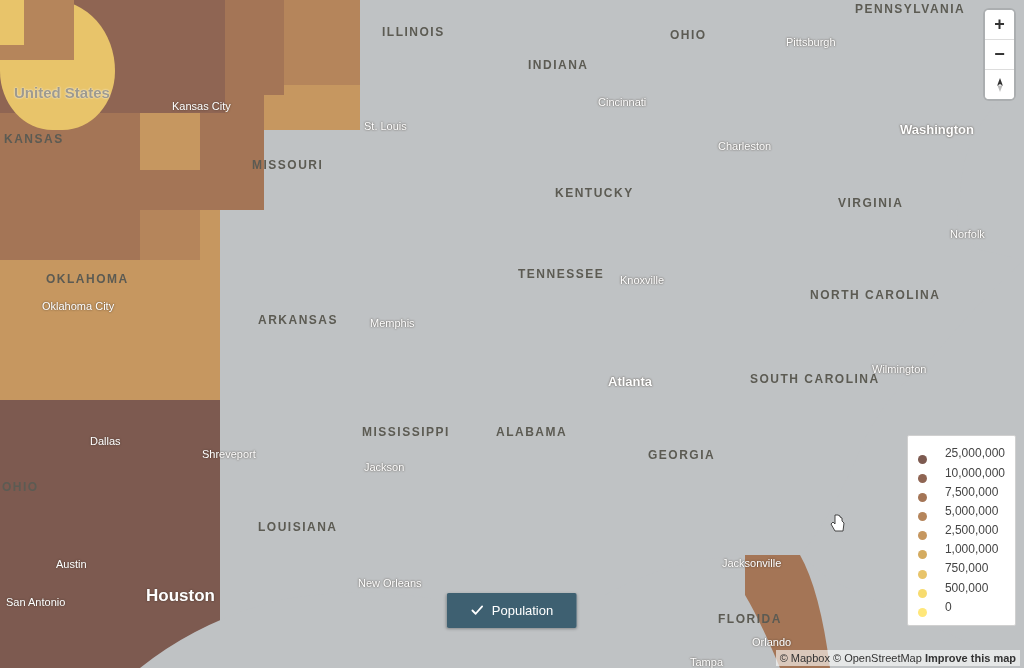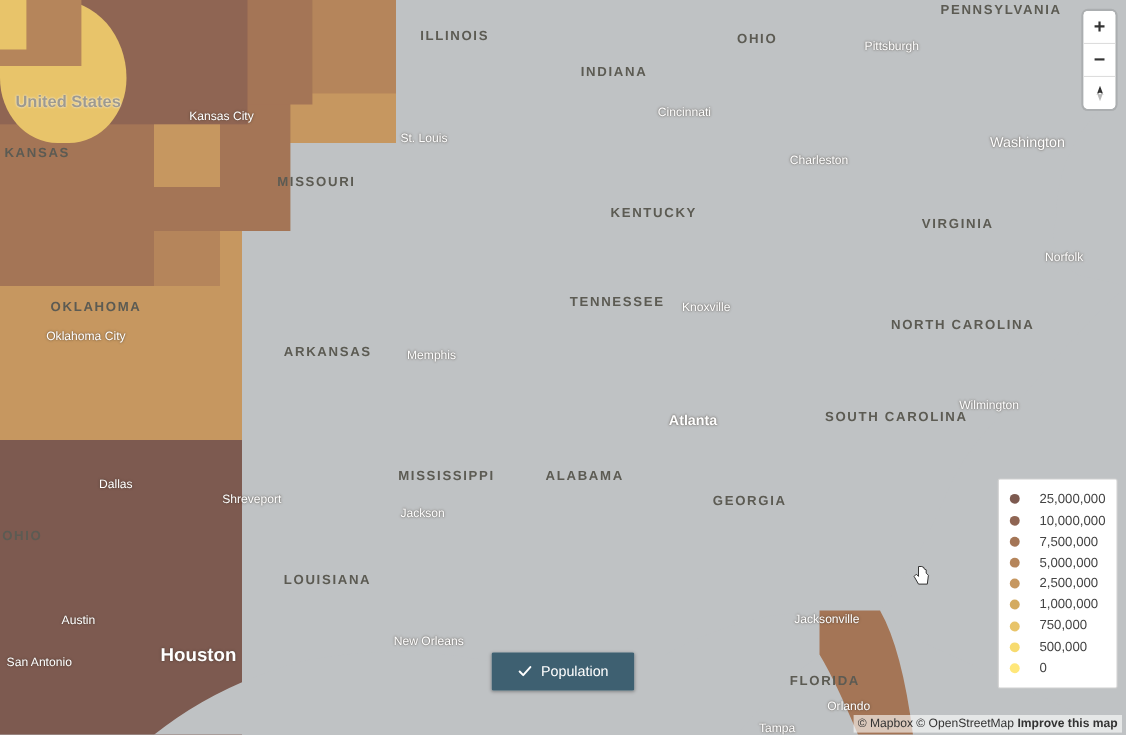--- a/index.html
+++ b/index.html
@@ -86,21 +86,21 @@
     bottom: 42px;
     background: #fff;
     border: 1px solid #d0d0d0;
     border-radius: 2px;
     padding: 8px 10px;
     font-size: 12px;
     color: #444;
   }
   .legend-row {
     display: flex;
-    align-items: center;
+    align-items: flex-end;
     gap: 18px;
     line-height: 1.6;
   }
   .swatch {
     width: 9px; height: 9px; border-radius: 50%;
   }
 
   .toggle {
     position: absolute;
     left: 50%;
@@ -214,21 +214,21 @@
   <div class="state-label" style="left:46px;top:272px">OKLAHOMA</div>
   <div class="state-label" style="left:2px;top:480px">OHIO</div>
 
   <div class="us-label" style="left:14px;top:84px">United States</div>
 
   <div class="city-label" style="left:172px;top:100px">Kansas City</div>
   <div class="city-label" style="left:364px;top:120px">St. Louis</div>
   <div class="city-label" style="left:598px;top:96px">Cincinnati</div>
   <div class="city-label" style="left:786px;top:36px">Pittsburgh</div>
   <div class="city-label" style="left:718px;top:140px">Charleston</div>
-  <div class="city-label" style="left:900px;top:122px;font-weight:400;font-size:13px">Washington</div>
+  <div class="city-label" style="left:900px;top:122px;font-weight:700;font-size:13px">Washington</div>
   <div class="city-label" style="left:950px;top:228px">Norfolk</div>
   <div class="city-label" style="left:620px;top:274px">Knoxville</div>
   <div class="city-label" style="left:370px;top:317px">Memphis</div>
   <div class="city-label" style="left:42px;top:300px">Oklahoma City</div>
   <div class="city-label" style="left:872px;top:363px">Wilmington</div>
   <div class="city-label" style="left:608px;top:374px;font-weight:700;font-size:13px">Atlanta</div>
   <div class="city-label" style="left:90px;top:435px">Dallas</div>
   <div class="city-label" style="left:202px;top:448px">Shreveport</div>
   <div class="city-label" style="left:364px;top:461px">Jackson</div>
   <div class="city-label" style="left:722px;top:557px">Jacksonville</div>

